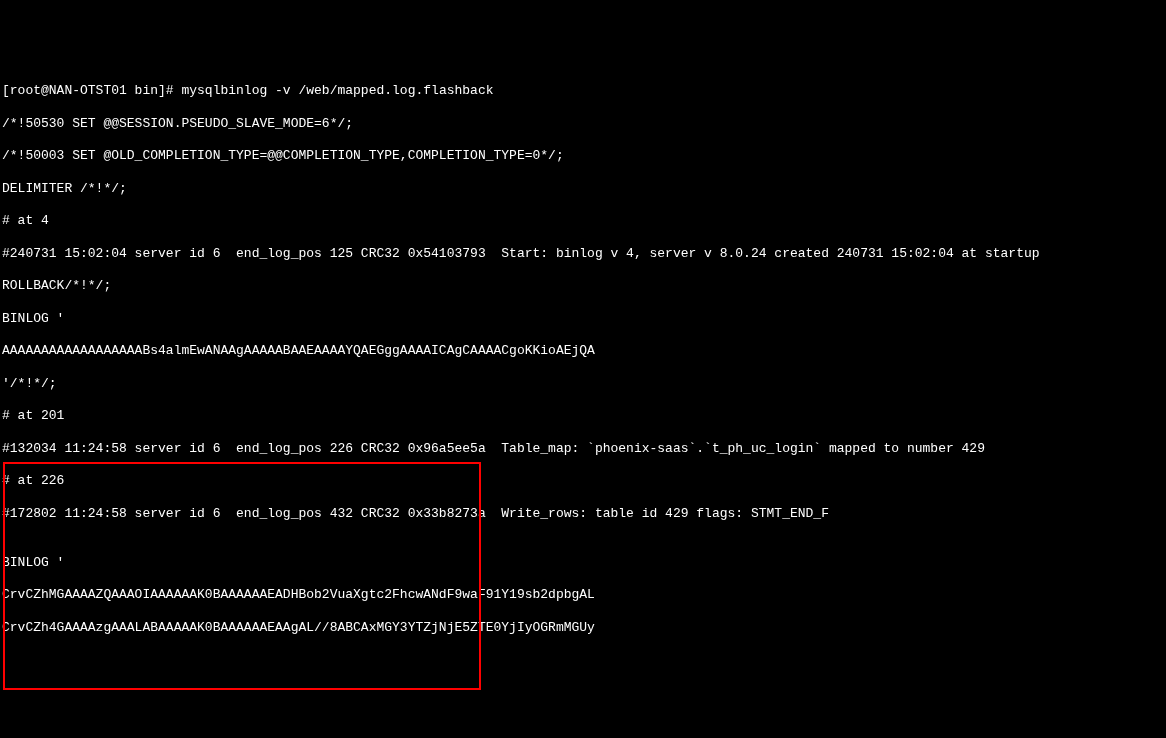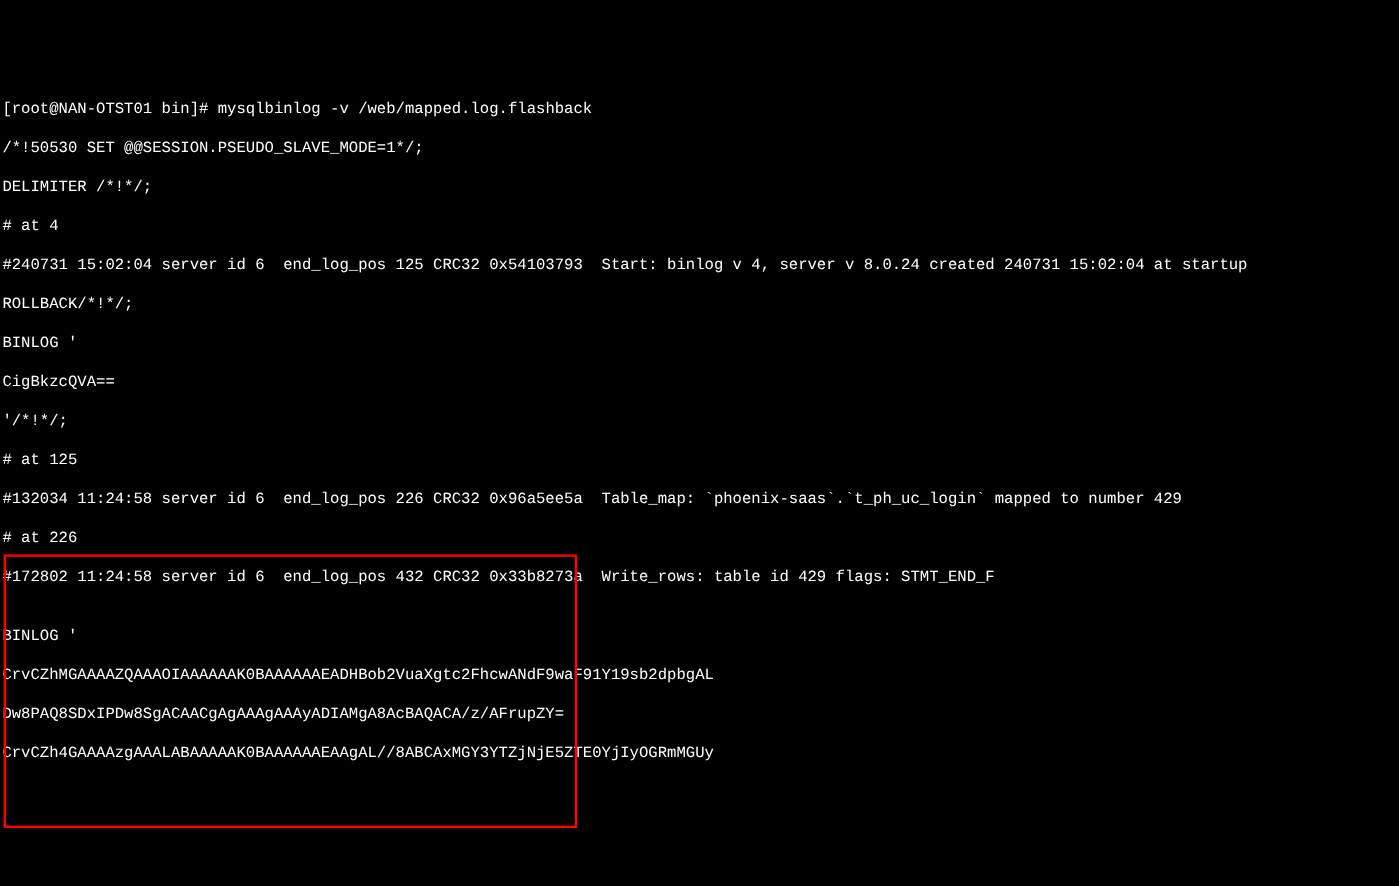--- a/index.html
+++ b/index.html
@@ -33,36 +33,36 @@
       pointer-events: none;
     }
   </style>
 </head>
 <body>
 
 
 
 <div class="terminal">
 <div class="line"><span class="prompt-user">[root@NAN-OTST01 bin]# </span><span>mysqlbinlog -v /web/mapped.log.flashback</span></div>
-<div class="line">/*!50530 SET @@SESSION.PSEUDO_SLAVE_MODE=1*/;</div>
+<div class="line">/*!50530 SET @@SESSION.PSEUDO_SLAVE_MODE=6*/;</div>
+<div class="line">/*!50003 SET @OLD_COMPLETION_TYPE=@@COMPLETION_TYPE,COMPLETION_TYPE=0*/;</div>
 <div class="line">DELIMITER /*!*/;</div>
 <div class="line"># at 4</div>
 <div class="line">#240731 15:02:04 server id 6  end_log_pos 125 CRC32 0x54103793  Start: binlog v 4, server v 8.0.24 created 240731 15:02:04 at startup</div>
 <div class="line">ROLLBACK/*!*/;</div>
 <div class="line">BINLOG '</div>
-<div class="line">CigBkzcQVA==</div>
+<div class="line">AAAAAAAAAAAAAAAAAABs4almEwANAAgAAAAABAAEAAAAYQAEGggAAAAICAgCAAAACgoKKioAEjQA</div>
 <div class="line">'/*!*/;</div>
-<div class="line"># at 125</div>
+<div class="line"># at 201</div>
 <div class="line">#132034 11:24:58 server id 6  end_log_pos 226 CRC32 0x96a5ee5a  Table_map: `phoenix-saas`.`t_ph_uc_login` mapped to number 429</div>
 <div class="line"># at 226</div>
 <div class="line">#172802 11:24:58 server id 6  end_log_pos 432 CRC32 0x33b8273a  Write_rows: table id 429 flags: STMT_END_F</div>
 <div class="line"></div>
 <div class="line">BINLOG '</div>
 <div class="line">CrvCZhMGAAAAZQAAAOIAAAAAAK0BAAAAAAEADHBob2VuaXgtc2FhcwANdF9waF91Y19sb2dpbgAL</div>
-<div class="line">Dw8PAQ8SDxIPDw8SgACAACgAgAAAgAAAyADIAMgA8AcBAQACA/z/AFrupZY=</div>
 <div class="line">CrvCZh4GAAAAzgAAALABAAAAAK0BAAAAAAEAAgAL//8ABCAxMGY3YTZjNjE5ZTE0YjIyOGRmMGUy</div>
 
 
 
 
 
 
 
 
 

